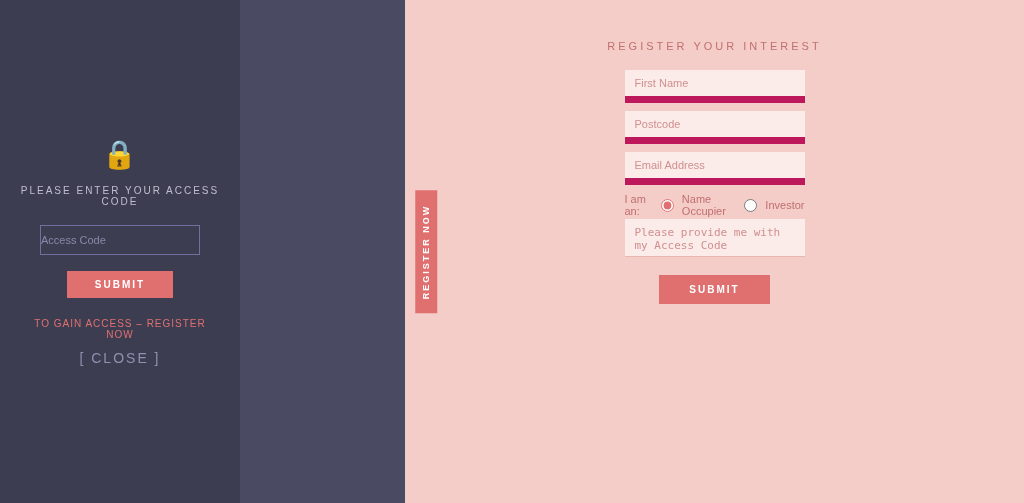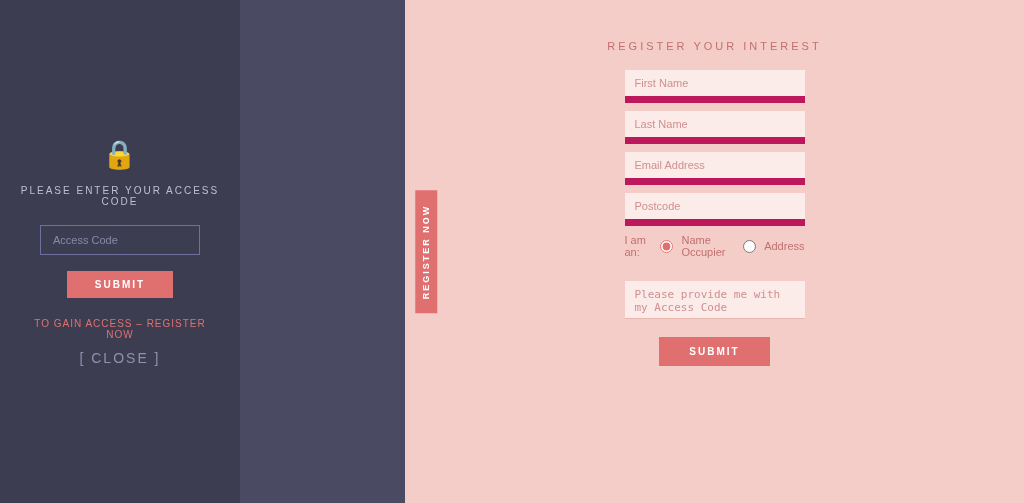--- a/index.html
+++ b/index.html
@@ -72,21 +72,21 @@
       color: #c0bece;
       font-size: 10px;
       letter-spacing: 2px;
       text-transform: uppercase;
       text-align: center;
       margin-bottom: 18px;
     }
 
     .access-input {
       width: 160px;
-      padding: 8px 12px;
+      padding: 8px 0;
       background: transparent;
       border: 1px solid #7070a0;
       color: #c0bece;
       font-size: 11px;
       outline: none;
       margin-bottom: 16px;
     }
 
     .access-input::placeholder {
       color: #8888aa;
@@ -154,21 +154,21 @@
       outline: none;
     }
 
     .form-input::placeholder {
       color: #d09090;
       font-size: 11px;
     }
 
     .radio-group {
       width: 180px;
-      margin-bottom: 23px;
+      margin-bottom: 2px;
       display: flex;
       align-items: center;
       font-size: 11px;
       color: #c07070;
       gap: 8px;
     }
 
     .radio-group input[type="radio"] {
       accent-color: #e07070;
     }
@@ -229,35 +229,32 @@
 <div class="right-panel">
 
   <div class="register-tab">REGISTER NOW</div>
 
   <div class="register-title">REGISTER YOUR INTEREST</div>
 
   <div class="form-group">
     <input class="form-input" type="text" placeholder="First Name" style="">
   </div>
   <div class="form-group">
-    <input class="form-input" type="text" placeholder="Last Name" style="">
+    <input class="form-input" type="text" placeholder="Postcode" style="">
   </div>
   <div class="form-group">
     <input class="form-input" type="email" placeholder="Email Address" style="">
-  </div>
-  <div class="form-group">
-    <input class="form-input" type="text" placeholder="Postcode" style="">
   </div>
 
   <div class="radio-group">
     <span>I am an:</span>
     <input type="radio" name="type" value="owner" checked="" style="">
     <label>Name Occupier</label>
     <input type="radio" name="type" value="investor" style="">
-    <label>Address</label>
+    <label>Investor</label>
   </div>
 
   <div class="textarea-group">
     <textarea class="form-textarea" placeholder="Please provide me with my Access Code" style=""></textarea>
   </div>
 
   <button class="submit-btn-right">SUBMIT</button>
 </div>
 
 </body></html>

